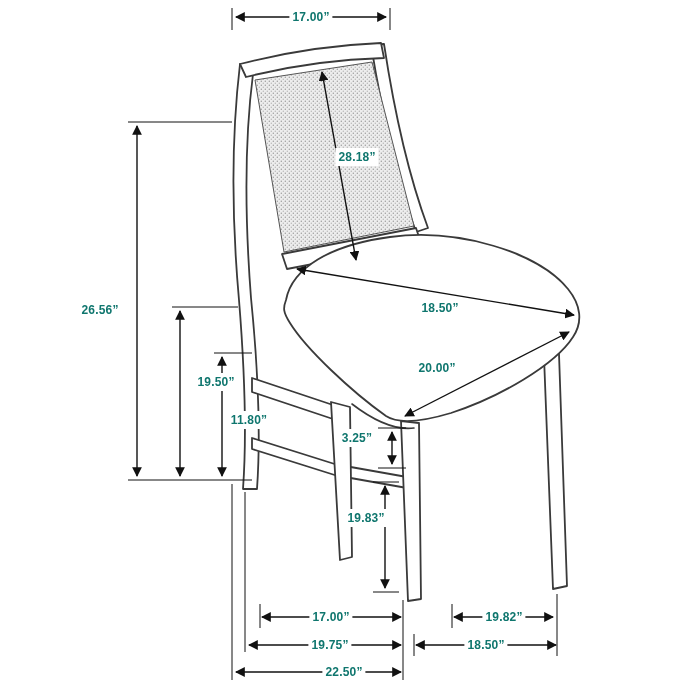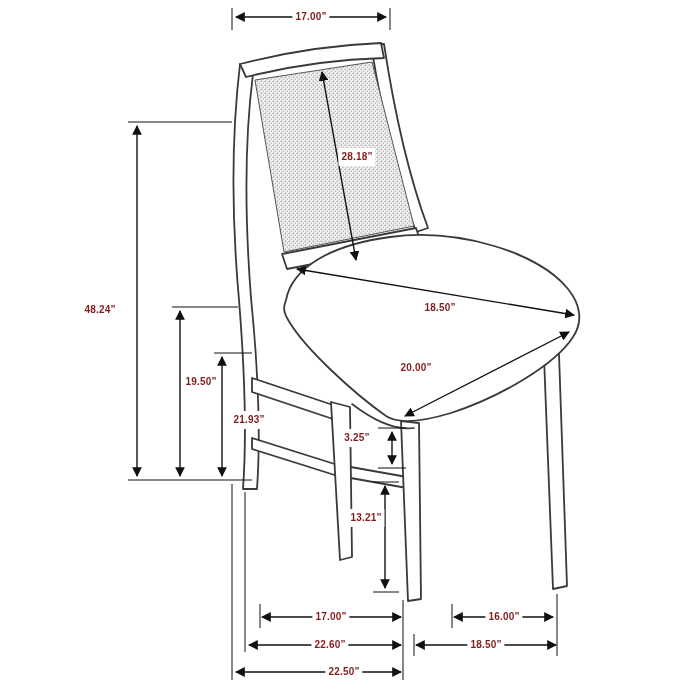--- a/index.html
+++ b/index.html
@@ -1,20 +1,20 @@
 <!DOCTYPE html>
 <html><head>
 <meta charset="utf-8">
 <style>
   html,body{margin:0;padding:0;background:#fff;}
   #stage{position:relative;width:700px;height:700px;background:#fff;overflow:hidden;
          font-family:"Liberation Sans",sans-serif;}
   #drawing{position:absolute;left:0;top:0;}
   .dim-label{position:absolute;transform:translate(-50%,-50%);background:#fff;
-             padding:0 3px;font-weight:bold;font-size:10px;color:#7f1d1d;
+             padding:0 3px;font-weight:bold;font-size:12px;color:#0f766e;
              white-space:nowrap;letter-spacing:.2px;line-height:18px;}
   .frame{fill:#fff;stroke:#3a3a3a;stroke-width:1.8;stroke-linejoin:round;}
   .edge{fill:none;stroke:#3a3a3a;stroke-width:1.6;stroke-linecap:round;}
   .dim{stroke:#111;stroke-width:1.4;fill:none;}
   .ext{stroke:#111;stroke-width:1;fill:none;}
 </style>
 </head>
 <body>
 
 <div id="stage">
@@ -126,26 +126,26 @@
       </g>
 
       <g>
         <line class="dim" x1="236" y1="672" x2="401" y2="672" marker-start="url(#ah)" marker-end="url(#ah)"></line>
       </g>
     </g>
   </svg>
 
   <div class="dim-label" style="left:311px;top:17px">17.00”</div>
   <div class="dim-label" style="left:357px;top:157px">28.18”</div>
-  <div class="dim-label" style="left:100px;top:310px">48.24”</div>
-  <div class="dim-label" style="left:201px;top:382px">19.50”</div>
-  <div class="dim-label" style="left:249px;top:420px">21.93”</div>
+  <div class="dim-label" style="left:100px;top:310px">26.56”</div>
+  <div class="dim-label" style="left:216px;top:382px">19.50”</div>
+  <div class="dim-label" style="left:249px;top:420px">11.80”</div>
   <div class="dim-label" style="left:440px;top:308px">18.50”</div>
-  <div class="dim-label" style="left:416px;top:368px">20.00”</div>
+  <div class="dim-label" style="left:437px;top:368px">20.00”</div>
   <div class="dim-label" style="left:357px;top:438px">3.25”</div>
-  <div class="dim-label" style="left:366px;top:518px">13.21”</div>
+  <div class="dim-label" style="left:366px;top:518px">19.83”</div>
   <div class="dim-label" style="left:331px;top:617px">17.00”</div>
-  <div class="dim-label" style="left:504px;top:617px">16.00”</div>
-  <div class="dim-label" style="left:330px;top:645px">22.60”</div>
+  <div class="dim-label" style="left:504px;top:617px">19.82”</div>
+  <div class="dim-label" style="left:330px;top:645px">19.75”</div>
   <div class="dim-label" style="left:486px;top:645px">18.50”</div>
   <div class="dim-label" style="left:344px;top:672px">22.50”</div>
 
 </div>
 
 </body></html>

